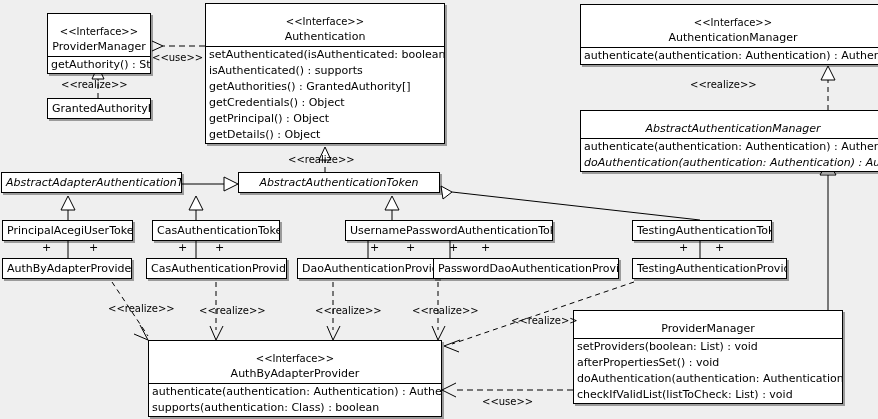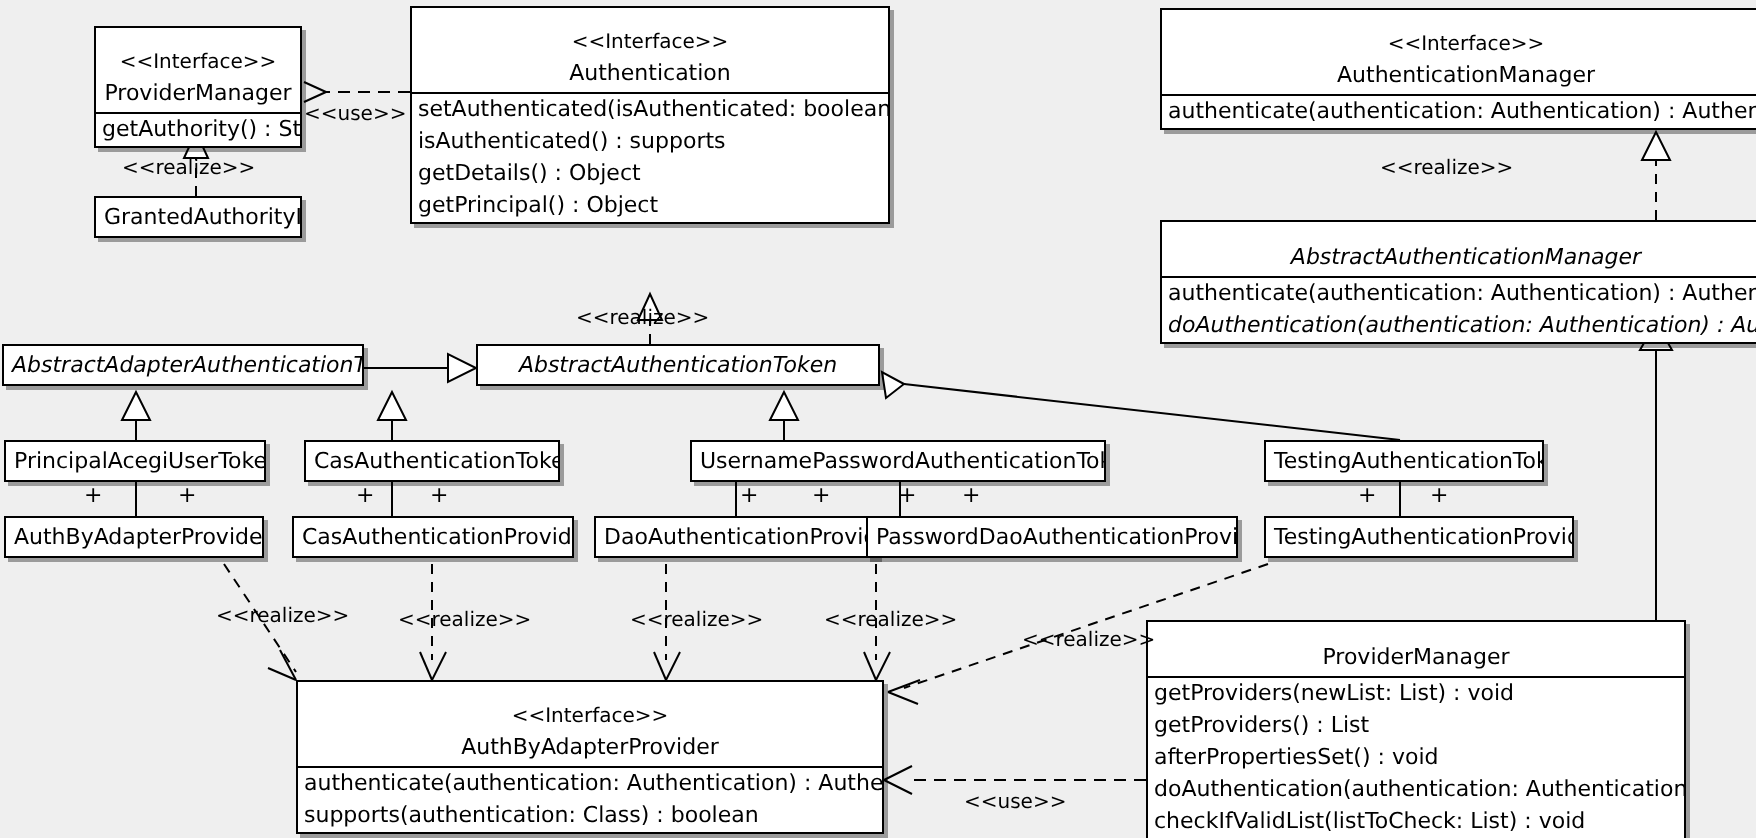--- a/index.html
+++ b/index.html
@@ -158,22 +158,24 @@
 
   <div class="uml-class" style="left:205px;top:3px;width:240px;">
     <div class="uml-header">
       <span class="stereo">&lt;&lt;Interface&gt;&gt;</span>
       <span class="cname">Authentication</span>
     </div>
     <div class="uml-divider"></div>
     <div class="uml-members">
       <div class="uml-member">setAuthenticated(isAuthenticated: boolean) : void</div>
       <div class="uml-member">isAuthenticated() : supports</div>
+      <div class="uml-member">getAuthorities() : GrantedAuthority[]</div>
+      <div class="uml-member">getCredentials() : Object</div>
+      <div class="uml-member">getPrincipal() : Object</div>
       <div class="uml-member">getDetails() : Object</div>
-      <div class="uml-member">getPrincipal() : Object</div>
     </div>
   </div>
 
   <div class="uml-class" style="left:580px;top:4px;width:306px;">
     <div class="uml-header">
       <span class="stereo">&lt;&lt;Interface&gt;&gt;</span>
       <span class="cname">AuthenticationManager</span>
     </div>
     <div class="uml-divider"></div>
     <div class="uml-members">
@@ -269,22 +271,21 @@
       <div class="uml-member">supports(authentication: Class) : boolean</div>
     </div>
   </div>
 
   <div class="uml-class" style="left:573px;top:310px;width:270px;">
     <div class="uml-header">
       <span class="cname">ProviderManager</span>
     </div>
     <div class="uml-divider"></div>
     <div class="uml-members">
-      <div class="uml-member">getProviders(newList: List) : void</div>
-      <div class="uml-member">getProviders() : List</div>
+      <div class="uml-member">setProviders(boolean: List) : void</div>
       <div class="uml-member">afterPropertiesSet() : void</div>
       <div class="uml-member">doAuthentication(authentication: Authentication) : Authentication</div>
       <div class="uml-member">checkIfValidList(listToCheck: List) : void</div>
     </div>
   </div>
 
   <div class="edge-label" style="left:152px;top:52px;">&lt;&lt;use&gt;&gt;</div>
 
   <div class="edge-label" style="left:61px;top:79px;">&lt;&lt;realize&gt;&gt;</div>
 

